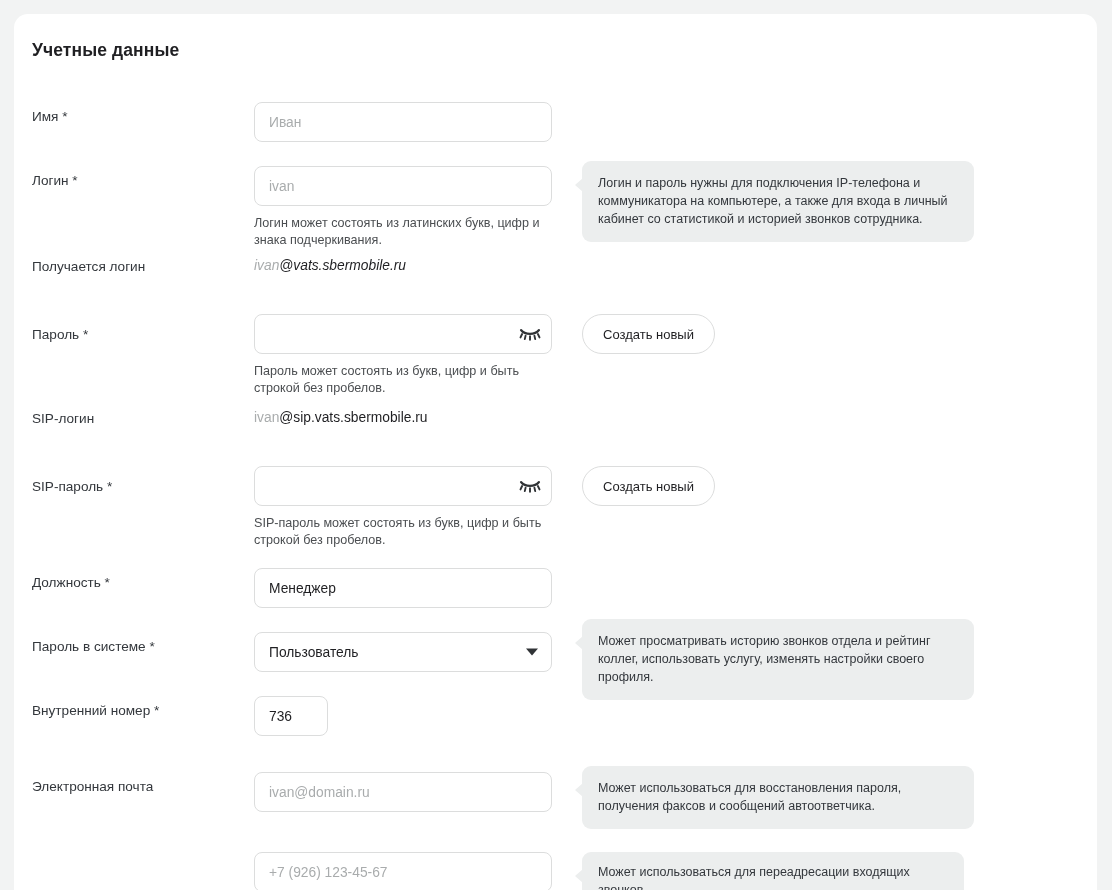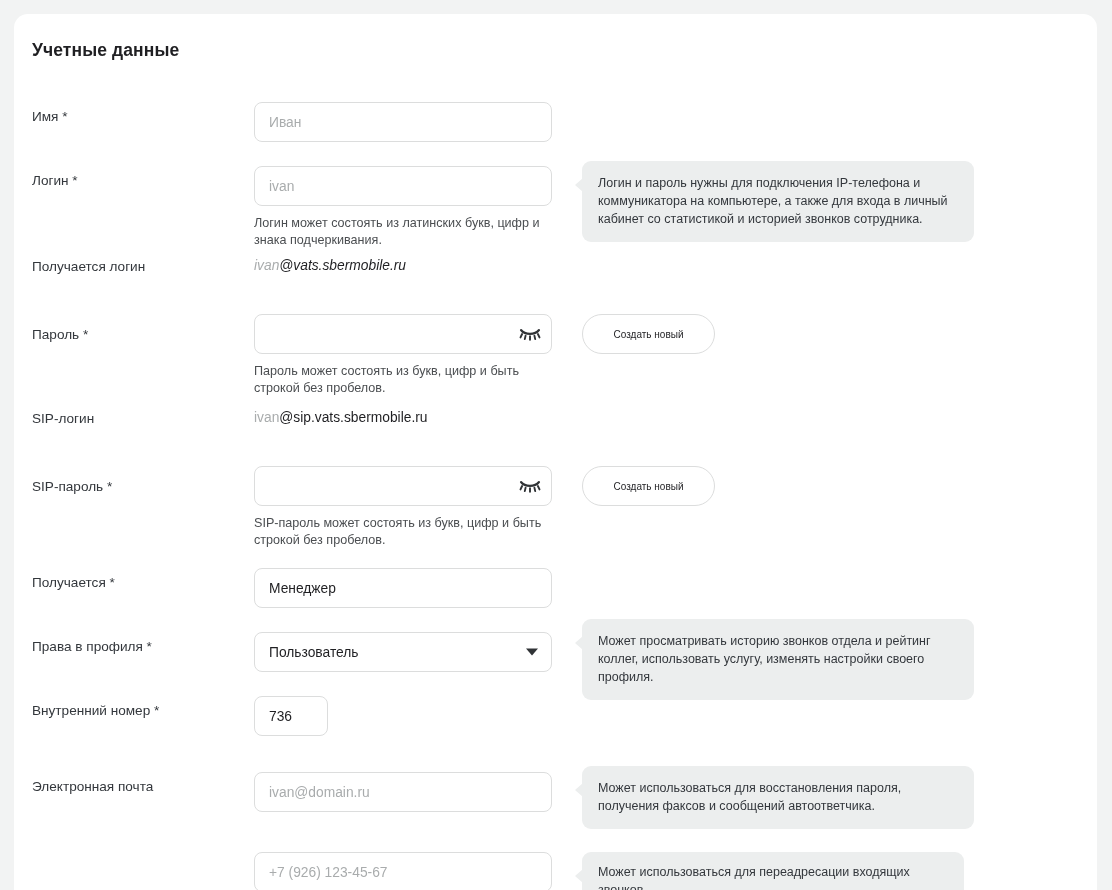--- a/index.html
+++ b/index.html
@@ -132,21 +132,21 @@
 
   .pill-btn {
     position: absolute;
     left: 568px;
     width: 133px;
     height: 40px;
     border-radius: 22px;
     border: 1px solid #dcdddd;
     background: #ffffff;
     font-family: inherit;
-    font-size: 10px;
+    font-size: 13px;
     color: #1f1f22;
     cursor: pointer;
     padding: 0;
   }
 
   
   .tip {
     position: absolute;
     background: #eceeee;
     border-radius: 9px;
@@ -246,28 +246,28 @@
               <path d="M18.9 7.0 L20.5 10.4" stroke="#303336" stroke-width="1.9" stroke-linecap="round"></path>
             </svg>
           </button>
         </div>
         <div class="hint">SIP-пароль может состоять из букв, цифр и быть строкой без пробелов.</div>
       </div>
       <button class="pill-btn" style="top:10px;">Создать новый</button>
     </div>
 
     <div class="row" style="height:64px;">
-      <div class="label" style="top:18px;">Получается *</div>
+      <div class="label" style="top:18px;">Должность *</div>
       <div class="field-col" style="top:12px;">
         <input class="input" type="text" value="Менеджер" style="">
       </div>
     </div>
 
     <div class="row" style="height:64px;">
-      <div class="label" style="top:18px;">Права в профиля *</div>
+      <div class="label" style="top:18px;">Пароль в системе *</div>
       <div class="field-col" style="top:12px;">
         <div class="select-wrap">
           <input class="input" type="text" readonly="" value="Пользователь" style="">
           <span class="select-caret"></span>
         </div>
       </div>
       <div class="tip" style="left:568px; top:-1px; width:392px;">Может просматривать историю звонков отдела и рейтинг коллег, использовать услугу, изменять настройки своего профиля.</div>
     </div>
 
     <div class="row" style="height:64px;">

